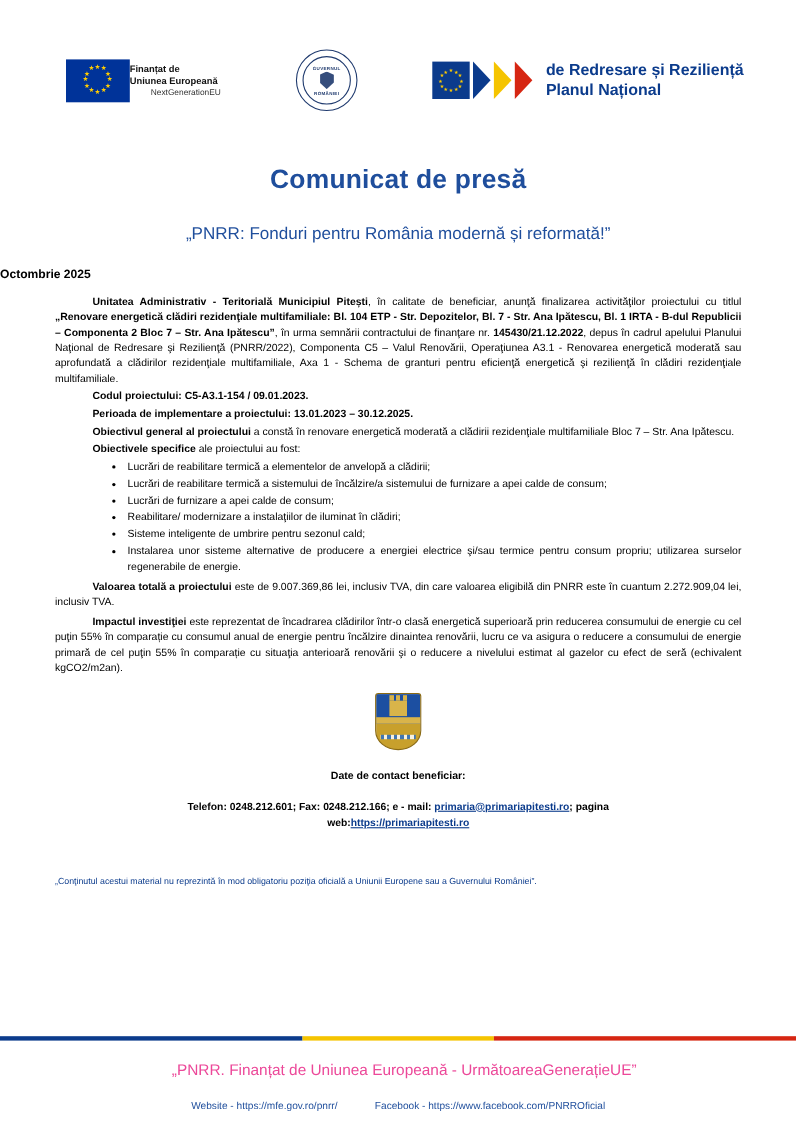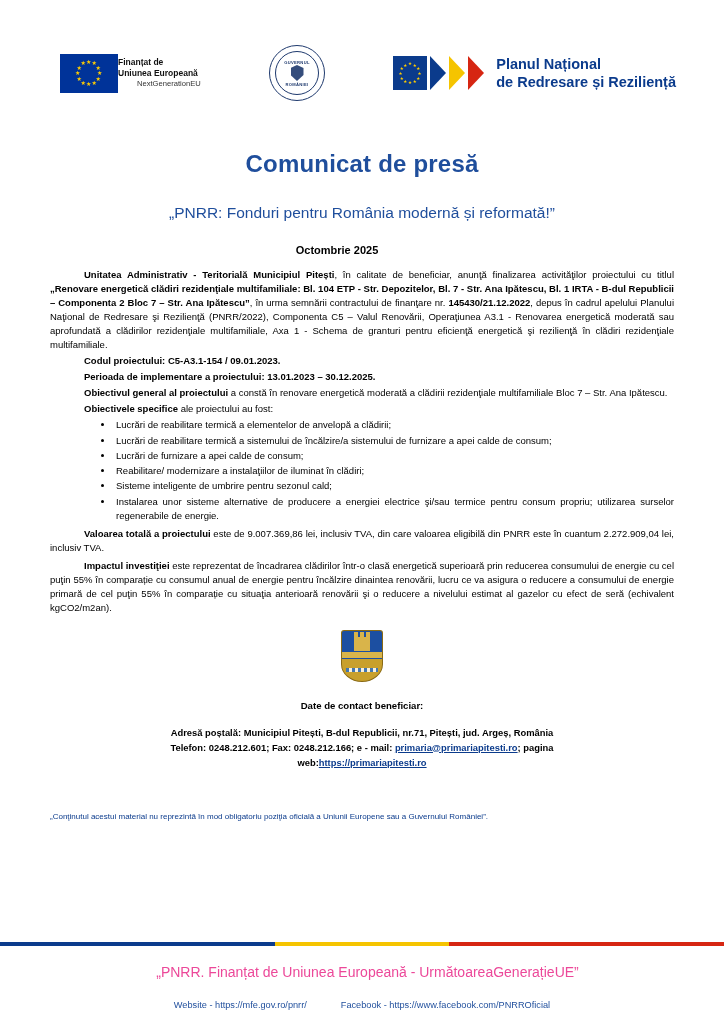--- a/index.html
+++ b/index.html
@@ -87,21 +87,21 @@
     margin-top: 42px;
     letter-spacing: .2px;
   }
   .doc-subtitle {
     text-align:center;
     font-size: 15.5px;
     color: #1f4e9c;
     margin-top: 26px;
   }
   .doc-date {
-    text-align:center;
+    text-align:left;
     font-size: 11px;
     font-weight: bold;
     margin: 22px 50px 0 0;
   }
 
   
   .body-wrap { padding: 0 50px; margin-top: 12px; }
   p.para {
     font-size: 9.5px;
     line-height: 1.48;
@@ -247,22 +247,22 @@
             <span class="star" style="font-size: 4.5px; left: 6.52276px; top: 19.5px;">★</span>
             <span class="star" style="font-size: 4.5px; left: 5.25px; top: 14.75px;">★</span>
             <span class="star" style="font-size: 4.5px; left: 6.52276px; top: 10px;">★</span>
             <span class="star" style="font-size: 4.5px; left: 10px; top: 6.52276px;">★</span>
           </div>
         <div class="arw blue"></div>
         <div class="arw yellow"></div>
         <div class="arw red"></div>
       </div>
       <div class="pnrr-title">
+        <div>de Redresare și Reziliență</div>
         <div>Planul Național</div>
-        <div>de Redresare și Reziliență</div>
       </div>
     </div>
   </div>
 
   <div class="doc-title">Comunicat de presă</div>
   <div class="doc-subtitle">„PNRR: Fonduri pentru România modernă și reformată!”</div>
   <div class="doc-date">Octombrie 2025</div>
 
   <div class="body-wrap">
 
@@ -308,21 +308,20 @@
       <div class="city-crest">
         <div class="tower"></div>
         <div class="band"></div>
         <div class="wave"></div>
       </div>
     </div>
 
     <div class="contact-head">Date de contact beneficiar:</div>
 
     <div class="contact-lines">
-      <div>Adresă poștală: Municipiul Pitești, B-dul Republicii, nr.71, Pitești, jud. Argeș, România</div>
       <div>
         <span>Telefon: 0248.212.601; Fax: 0248.212.166; e - mail: </span><a href="#">primaria@primariapitesti.ro</a><span>; pagina</span>
       </div>
       <div>
         <span>web:</span><a href="#">https://primariapitesti.ro</a>
       </div>
     </div>
 
     <div class="disclaimer">„Conţinutul acestui material nu reprezintă în mod obligatoriu poziţia oficială a Uniunii Europene sau a Guvernului României”.</div>
   </div>

